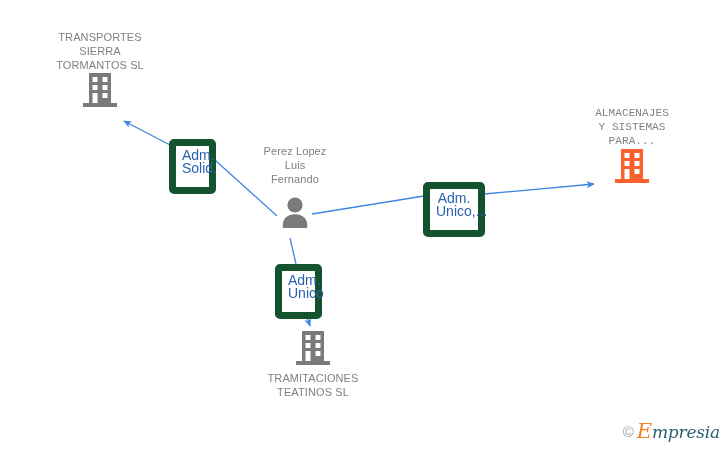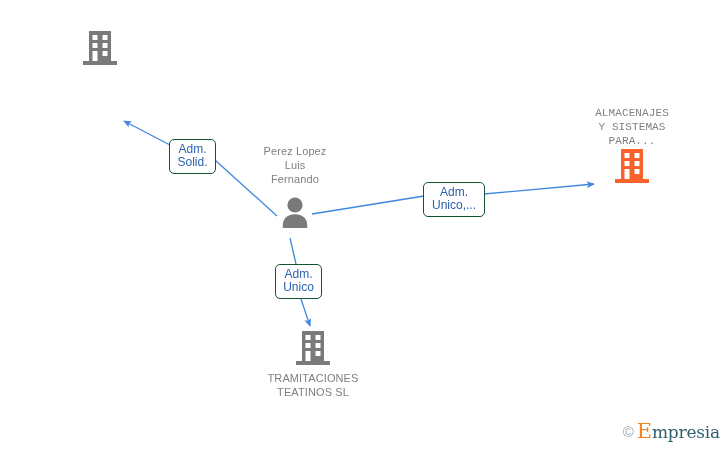--- a/index.html
+++ b/index.html
@@ -45,27 +45,27 @@
   .icon-wrap {
     display: flex;
     justify-content: center;
     align-items: flex-end;
   }
 
   
   .edge-chip {
     position: absolute;
     background: #ffffff;
-    border: 1px solid #14532d;
+    border: 7px solid #14532d;
     border-radius: 5px;
     color: #2B62AE;
-    font-size: 12px;
+    font-size: 14px;
     line-height: 13px;
     text-align: center;
-    padding: 3px 6px 4px 6px;
+    padding: 3px 6px 12px 6px;
     white-space: pre-line;
     box-sizing: border-box;
   }
 
   
   #watermark {
     position: absolute;
     right: 8px;
     bottom: 8px;
     display: flex;
@@ -73,20 +73,21 @@
     gap: 3px;
     user-select: none;
   }
   #watermark .wm-c {
     font-size: 15px;
     color: #9aa5ab;
     line-height: 1;
   }
   #watermark .wm-text {
     font-family: "DejaVu Serif", serif;
+    font-style: italic;
     font-size: 17px;
     line-height: 1;
     color: #2e5f6e;
     letter-spacing: -0.2px;
   }
   #watermark .wm-text .wm-first {
     color: #f4831f;
     font-size: 21px;
   }
 </style>
@@ -109,20 +110,23 @@
     <path d="M 312,214 L 424,196" fill="none" stroke="#3f86e0" stroke-width="1.3"></path>
 
     <path d="M 484,194 L 594,184" fill="none" stroke="#3f86e0" stroke-width="1.3" marker-end="url(#arrowhead)"></path>
 
     <path d="M 290,238 L 296,264" fill="none" stroke="#3f86e0" stroke-width="1.3"></path>
 
     <path d="M 301,299 L 310,326" fill="none" stroke="#3f86e0" stroke-width="1.3" marker-end="url(#arrowhead)"></path>
   </svg>
 
   <div class="node" style="left:40px; top:30px;">
+    <div class="node-label">TRANSPORTES
+SIERRA
+TORMANTOS SL</div>
     <div class="icon-wrap" style="height:38px;">
       <svg width="34" height="38" viewBox="0 0 34 38" xmlns="http://www.w3.org/2000/svg">
         <rect x="6" y="1" width="22" height="32" fill="#7a7a7a"></rect>
         <rect x="0" y="31" width="34" height="4" fill="#7a7a7a"></rect>
         <rect x="9.5" y="5" width="5" height="5" fill="#ffffff"></rect>
         <rect x="19.5" y="5" width="5" height="5" fill="#ffffff"></rect>
         <rect x="9.5" y="13" width="5" height="5" fill="#ffffff"></rect>
         <rect x="19.5" y="13" width="5" height="5" fill="#ffffff"></rect>
         <rect x="9.5" y="21" width="5" height="10" fill="#ffffff"></rect>
         <rect x="19.5" y="21" width="5" height="5" fill="#ffffff"></rect>

